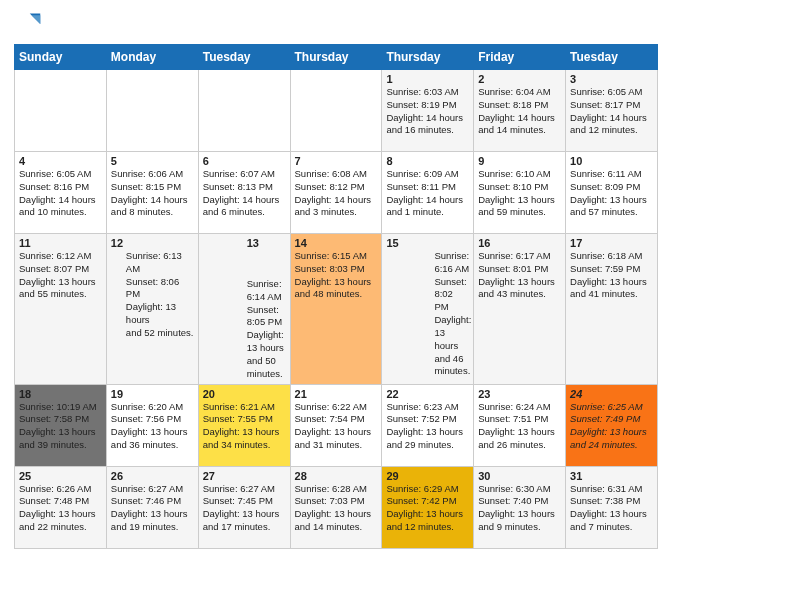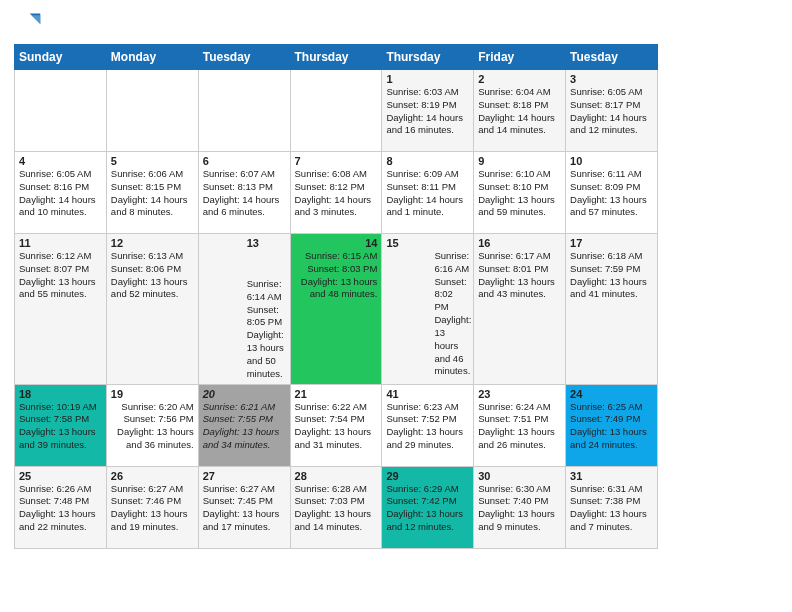--- a/index.html
+++ b/index.html
@@ -216,33 +216,33 @@
         <tr>
           <td style="background: rgb(245, 245, 245);">
             <span class="day-num">11</span>
             <div class="day-info" style="white-space: pre-line;">Sunrise: 6:12 AM
 Sunset: 8:07 PM
 Daylight: 13 hours
 and 55 minutes.</div>
           </td>
           <td style="background: rgb(245, 245, 245);">
             <span class="day-num">12</span>
-            <div class="day-info" style="white-space: pre-line;">Sunrise: 6:13 AM
+            <div class="day-info" style="white-space: pre-line; margin-left: 15px;">Sunrise: 6:13 AM
 Sunset: 8:06 PM
 Daylight: 13 hours
 and 52 minutes.</div>
           </td>
           <td style="background: rgb(245, 245, 245); padding-left: 48px;">
             <span class="day-num">13</span>
             <div class="day-info" style="white-space: pre-line; margin-top: 29px;">Sunrise: 6:14 AM
 Sunset: 8:05 PM
 Daylight: 13 hours
 and 50 minutes.</div>
           </td>
-          <td style="background: #22c55e; text-align: right;">
+          <td style="background: #fdba74;">
             <span class="day-num">14</span>
             <div class="day-info" style="white-space: pre-line;">Sunrise: 6:15 AM
 Sunset: 8:03 PM
 Daylight: 13 hours
 and 48 minutes.</div>
           </td>
           <td style="background: rgb(245, 245, 245);">
             <span class="day-num">15</span>
             <div class="day-info" style="white-space: pre-line; margin-left: 48px;">Sunrise: 6:16 AM
 Sunset: 8:02 PM
@@ -258,63 +258,63 @@
           </td>
           <td style="background: rgb(245, 245, 245);">
             <span class="day-num">17</span>
             <div class="day-info" style="white-space: pre-line;">Sunrise: 6:18 AM
 Sunset: 7:59 PM
 Daylight: 13 hours
 and 41 minutes.</div>
           </td>
         </tr>
         <tr>
-          <td style="background: #14b8a6;">
+          <td style="background: #737373;">
             <span class="day-num">18</span>
             <div class="day-info" style="white-space: pre-line;">Sunrise: 10:19 AM
 Sunset: 7:58 PM
 Daylight: 13 hours
 and 39 minutes.</div>
           </td>
           <td style="background: rgb(255, 255, 255);">
             <span class="day-num">19</span>
-            <div class="day-info" style="white-space: pre-line; text-align: right;">Sunrise: 6:20 AM
+            <div class="day-info" style="white-space: pre-line;">Sunrise: 6:20 AM
 Sunset: 7:56 PM
 Daylight: 13 hours
 and 36 minutes.</div>
           </td>
-          <td style="background: #a3a3a3; font-style: italic;">
+          <td style="background: #fde047;">
             <span class="day-num">20</span>
             <div class="day-info" style="white-space: pre-line;">Sunrise: 6:21 AM
 Sunset: 7:55 PM
 Daylight: 13 hours
 and 34 minutes.</div>
           </td>
           <td style="background: rgb(255, 255, 255);">
             <span class="day-num">21</span>
             <div class="day-info" style="white-space: pre-line;">Sunrise: 6:22 AM
 Sunset: 7:54 PM
 Daylight: 13 hours
 and 31 minutes.</div>
           </td>
           <td style="background: rgb(255, 255, 255);">
-            <span class="day-num">41</span>
+            <span class="day-num">22</span>
             <div class="day-info" style="white-space: pre-line;">Sunrise: 6:23 AM
 Sunset: 7:52 PM
 Daylight: 13 hours
 and 29 minutes.</div>
           </td>
           <td style="background: rgb(255, 255, 255);">
             <span class="day-num">23</span>
             <div class="day-info" style="white-space: pre-line;">Sunrise: 6:24 AM
 Sunset: 7:51 PM
 Daylight: 13 hours
 and 26 minutes.</div>
           </td>
-          <td style="background: #0ea5e9;">
+          <td style="background: #f97316; font-style: italic;">
             <span class="day-num">24</span>
             <div class="day-info" style="white-space: pre-line;">Sunrise: 6:25 AM
 Sunset: 7:49 PM
 Daylight: 13 hours
 and 24 minutes.</div>
           </td>
         </tr>
         <tr>
           <td style="background: rgb(245, 245, 245); margin-left: 12px;">
             <span class="day-num">25</span>
@@ -337,21 +337,21 @@
 Daylight: 13 hours
 and 17 minutes.</div>
           </td>
           <td style="background: rgb(245, 245, 245);">
             <span class="day-num">28</span>
             <div class="day-info" style="white-space: pre-line;">Sunrise: 6:28 AM
 Sunset: 7:03 PM
 Daylight: 13 hours
 and 14 minutes.</div>
           </td>
-          <td style="background: #14b8a6;">
+          <td style="background: #eab308;">
             <span class="day-num">29</span>
             <div class="day-info" style="white-space: pre-line;">Sunrise: 6:29 AM
 Sunset: 7:42 PM
 Daylight: 13 hours
 and 12 minutes.</div>
           </td>
           <td style="background: rgb(245, 245, 245);">
             <span class="day-num">30</span>
             <div class="day-info" style="white-space: pre-line;">Sunrise: 6:30 AM
 Sunset: 7:40 PM

